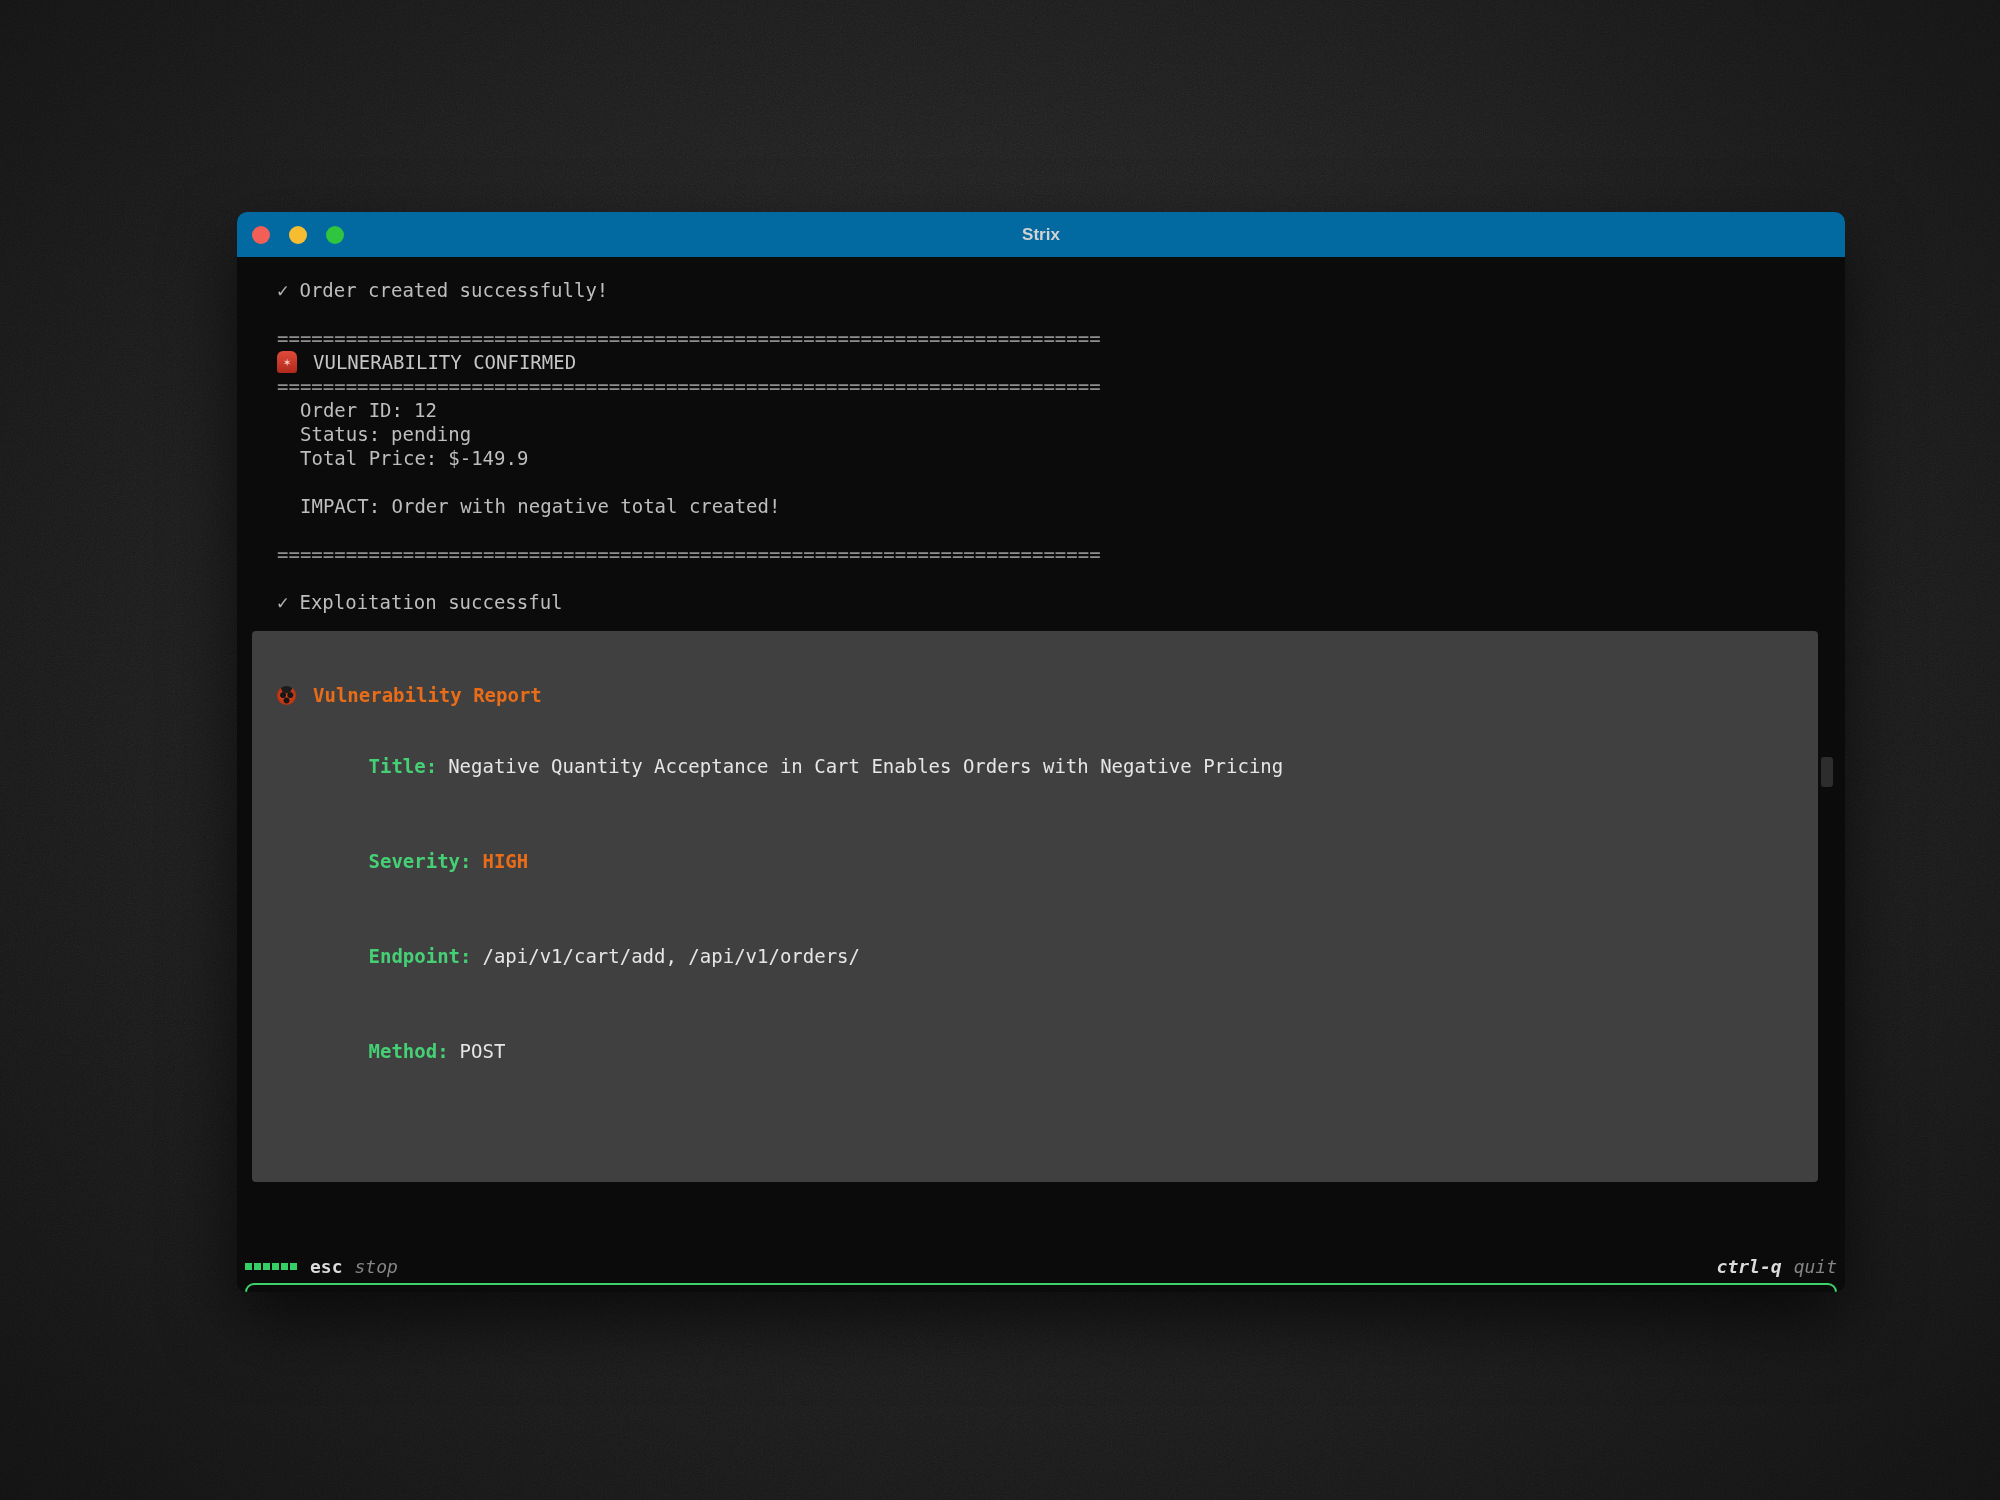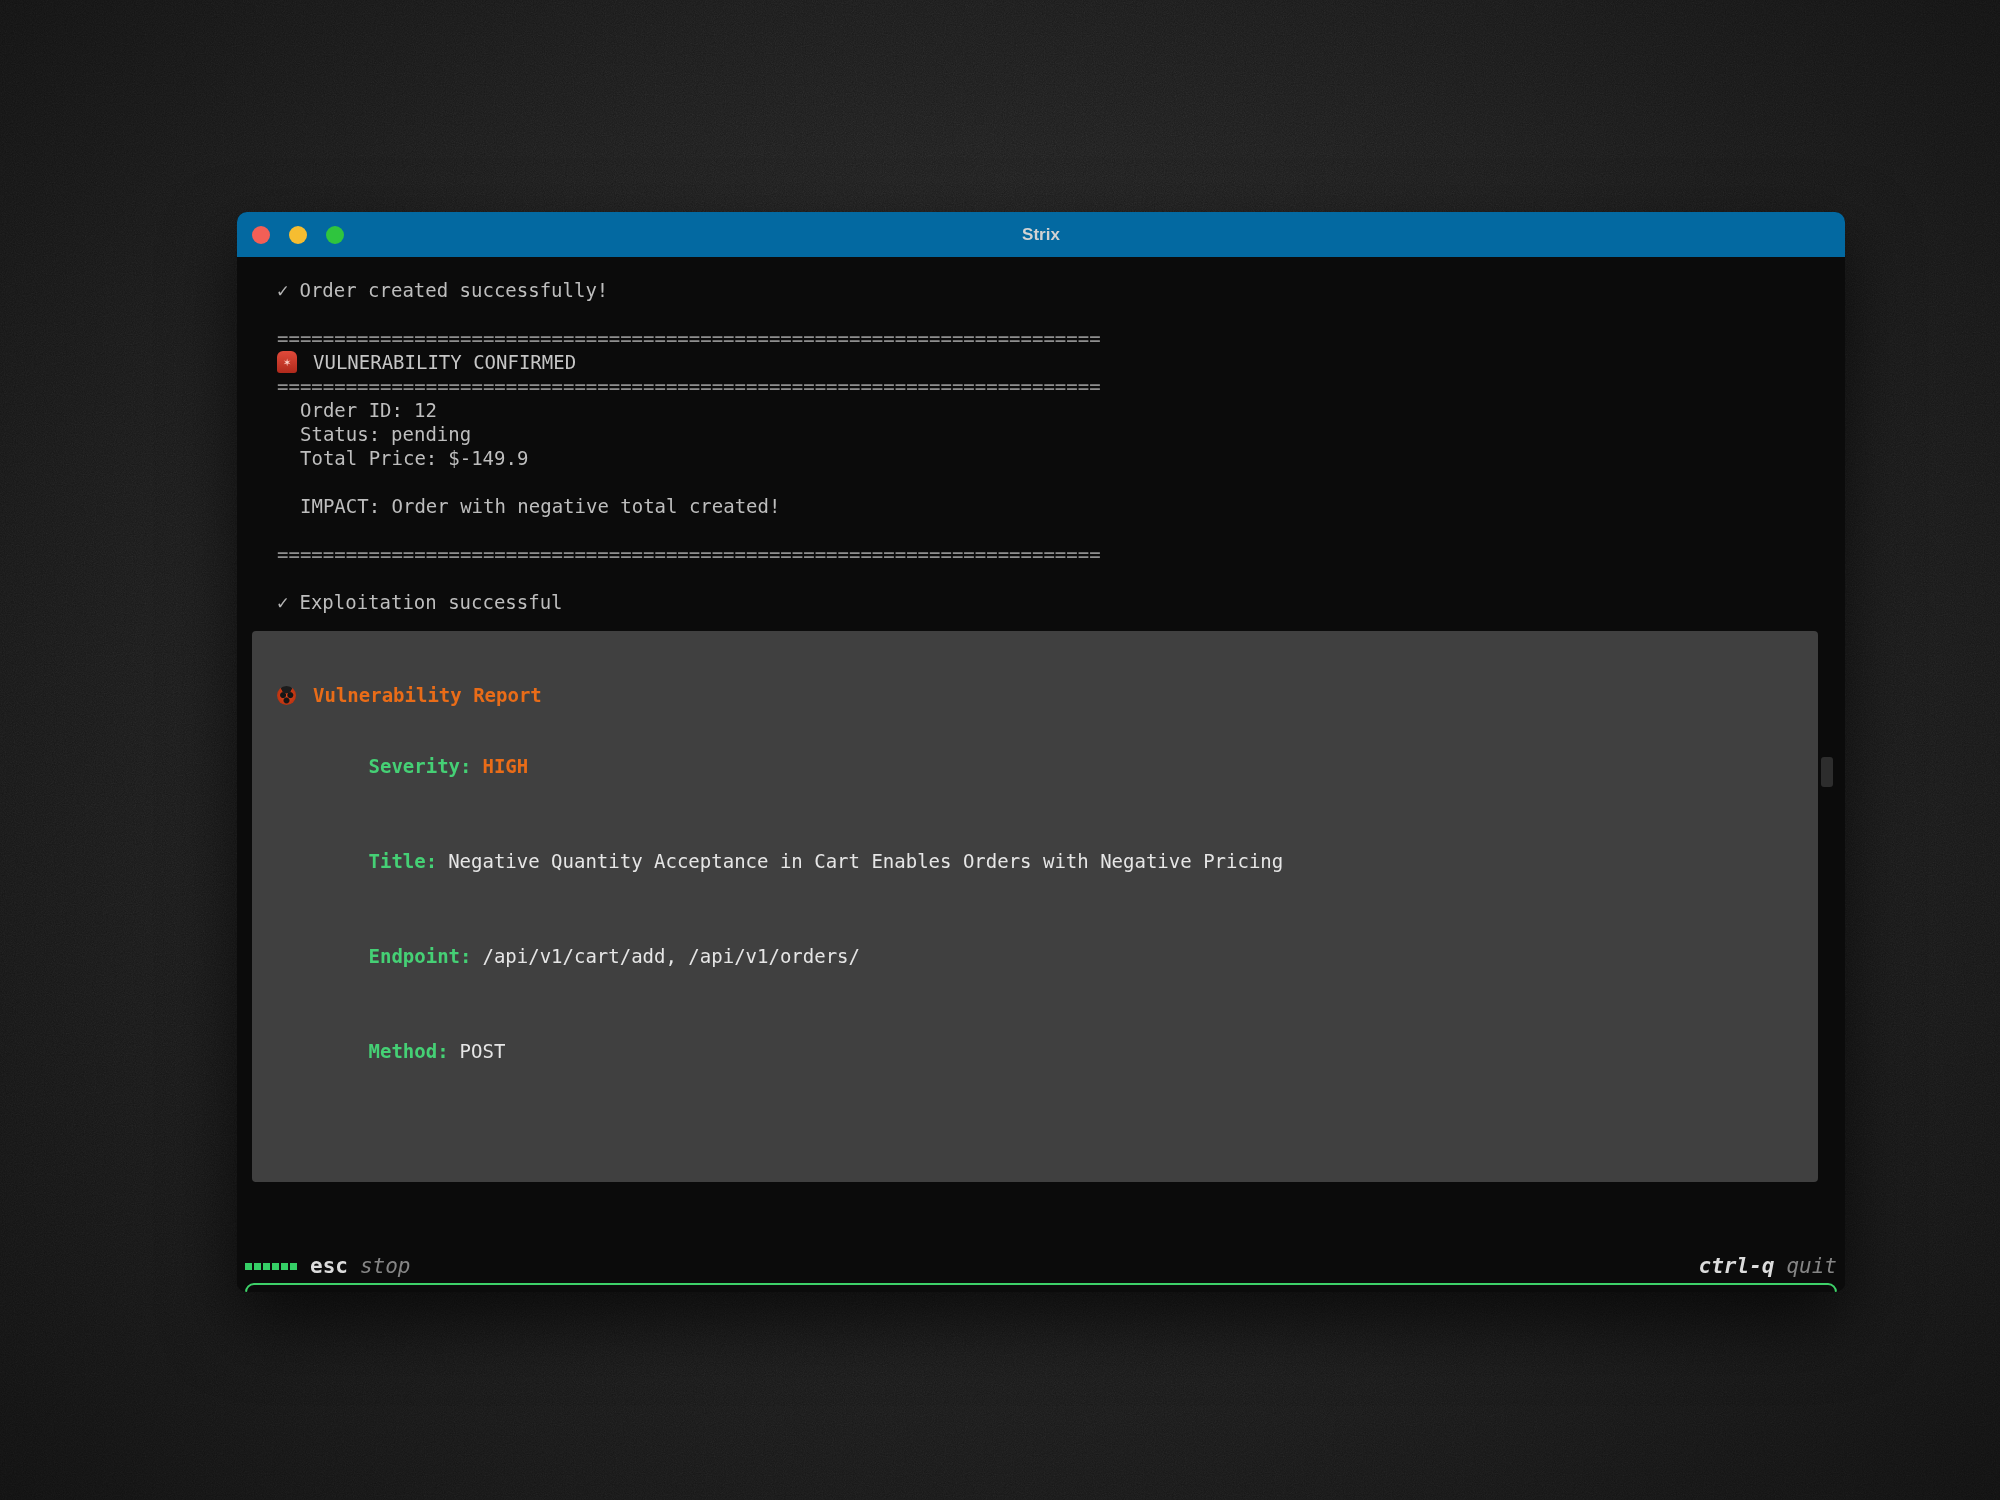--- a/index.html
+++ b/index.html
@@ -54,21 +54,21 @@
         radial-gradient(circle at 50% 12%, #1c1c1c 0 26%, rgba(0,0,0,0) 28%),
         radial-gradient(circle at 32% 48%, #161616 0 2.5px, rgba(0,0,0,0) 3.5px),
         radial-gradient(circle at 70% 48%, #161616 0 2.5px, rgba(0,0,0,0) 3.5px),
         radial-gradient(circle at 50% 76%, #161616 0 2.5px, rgba(0,0,0,0) 3.5px),
         radial-gradient(#e6491c, #a82a0c); }
 
   .scroll-thumb { position:absolute; right:12px; top:500px; width:12px; height:30px;
                   background:#2d2d2d; border-radius:3px; }
 
   .statusbar { position:absolute; left:8px; right:8px; top:996px; height:26px; display:flex;
-               align-items:center; font-size:21px; }
+               align-items:center; font-size:18px; }
   .spinner { display:flex; gap:2px; margin-right:13px; }
   .spinner span { width:7px; height:7px; background:#35cf66; display:inline-block; }
   .key-hint { color:#dcdcdc; font-weight:bold; margin-right:12px; }
   .hint-action { color:#858585;font-style:italic; }
   .statusbar .spacer { flex:1; }
   .quit-key { margin-right:12px;font-style:italic; }
 
   .inputbox { position:absolute; left:8px; right:8px; top:1026px; height:47px;
               border:2px solid #3ed169; border-radius:9px; display:flex; align-items:center;
               padding:0 14px; background:#0b0b0b; }
@@ -136,24 +136,24 @@
         <span class="txt">Exploitation successful</span>
       </div>
     </div>
 
     <div class="panel">
       <div class="report-header">
         <span class="ladybug-icon"></span>
         <span class="hdr">Vulnerability Report</span>
       </div>
       <div class="prow">
-        <span class="lbl">Severity:</span><span class="val-orange">HIGH</span>
+        <span class="lbl">Title:</span><span class="val-white">Negative Quantity Acceptance in Cart Enables Orders with Negative Pricing</span>
       </div>
       <div class="prow">
-        <span class="lbl">Title:</span><span class="val-white">Negative Quantity Acceptance in Cart Enables Orders with Negative Pricing</span>
+        <span class="lbl">Severity:</span><span class="val-orange">HIGH</span>
       </div>
       <div class="prow">
         <span class="lbl">Endpoint:</span><span class="val-white">/api/v1/cart/add, /api/v1/orders/</span>
       </div>
       <div class="prow">
         <span class="lbl">Method:</span><span class="val-white">POST</span>
       </div>
 
     </div>
 

